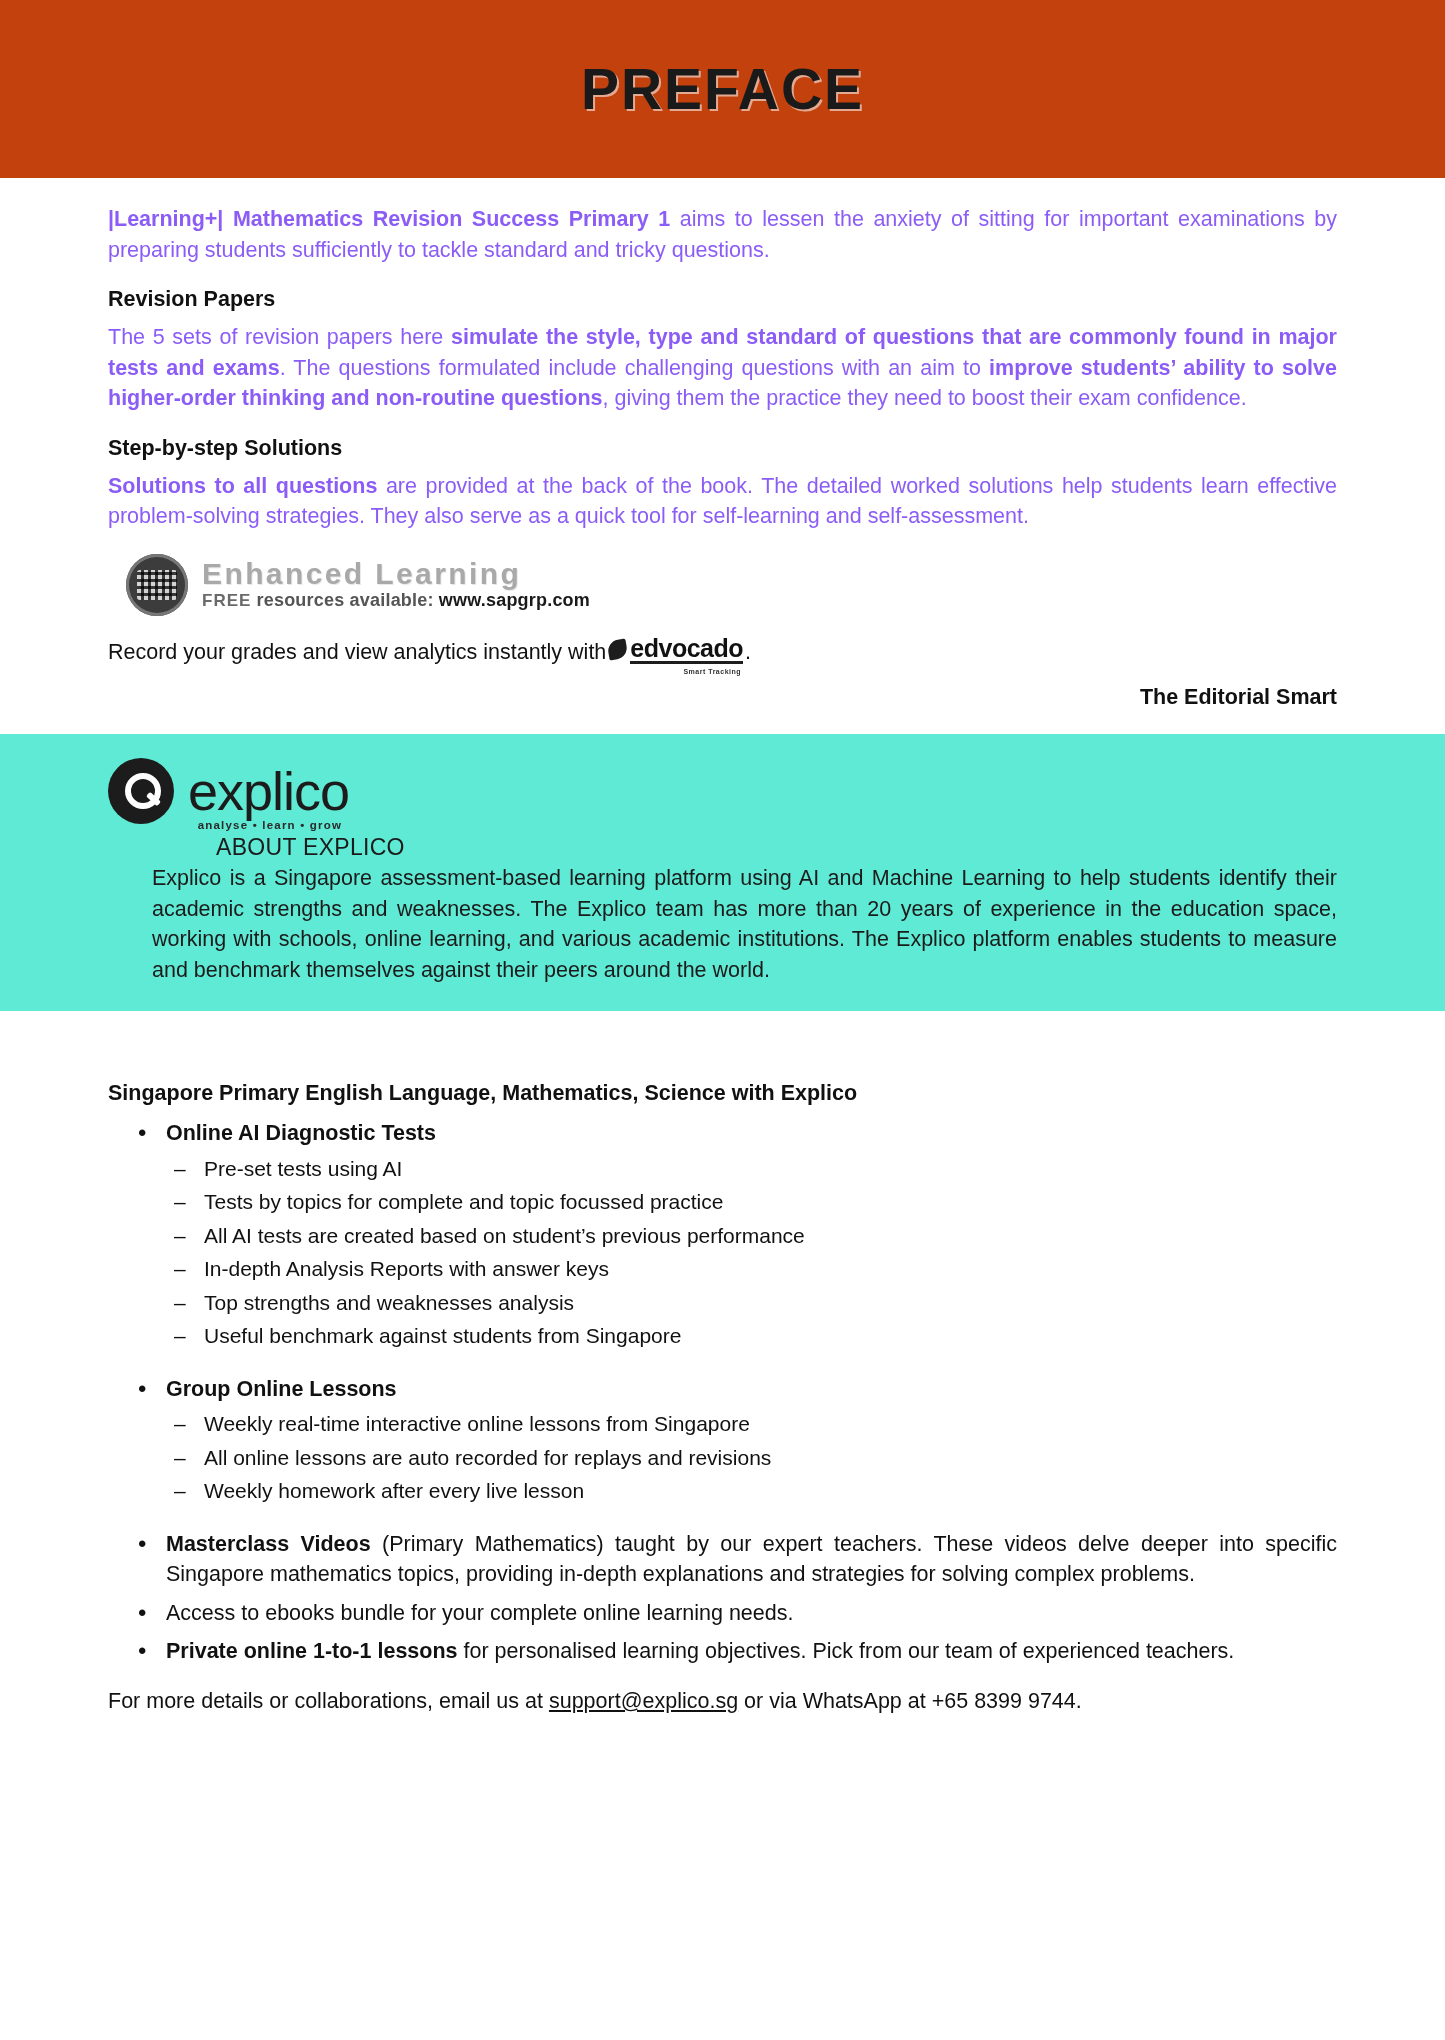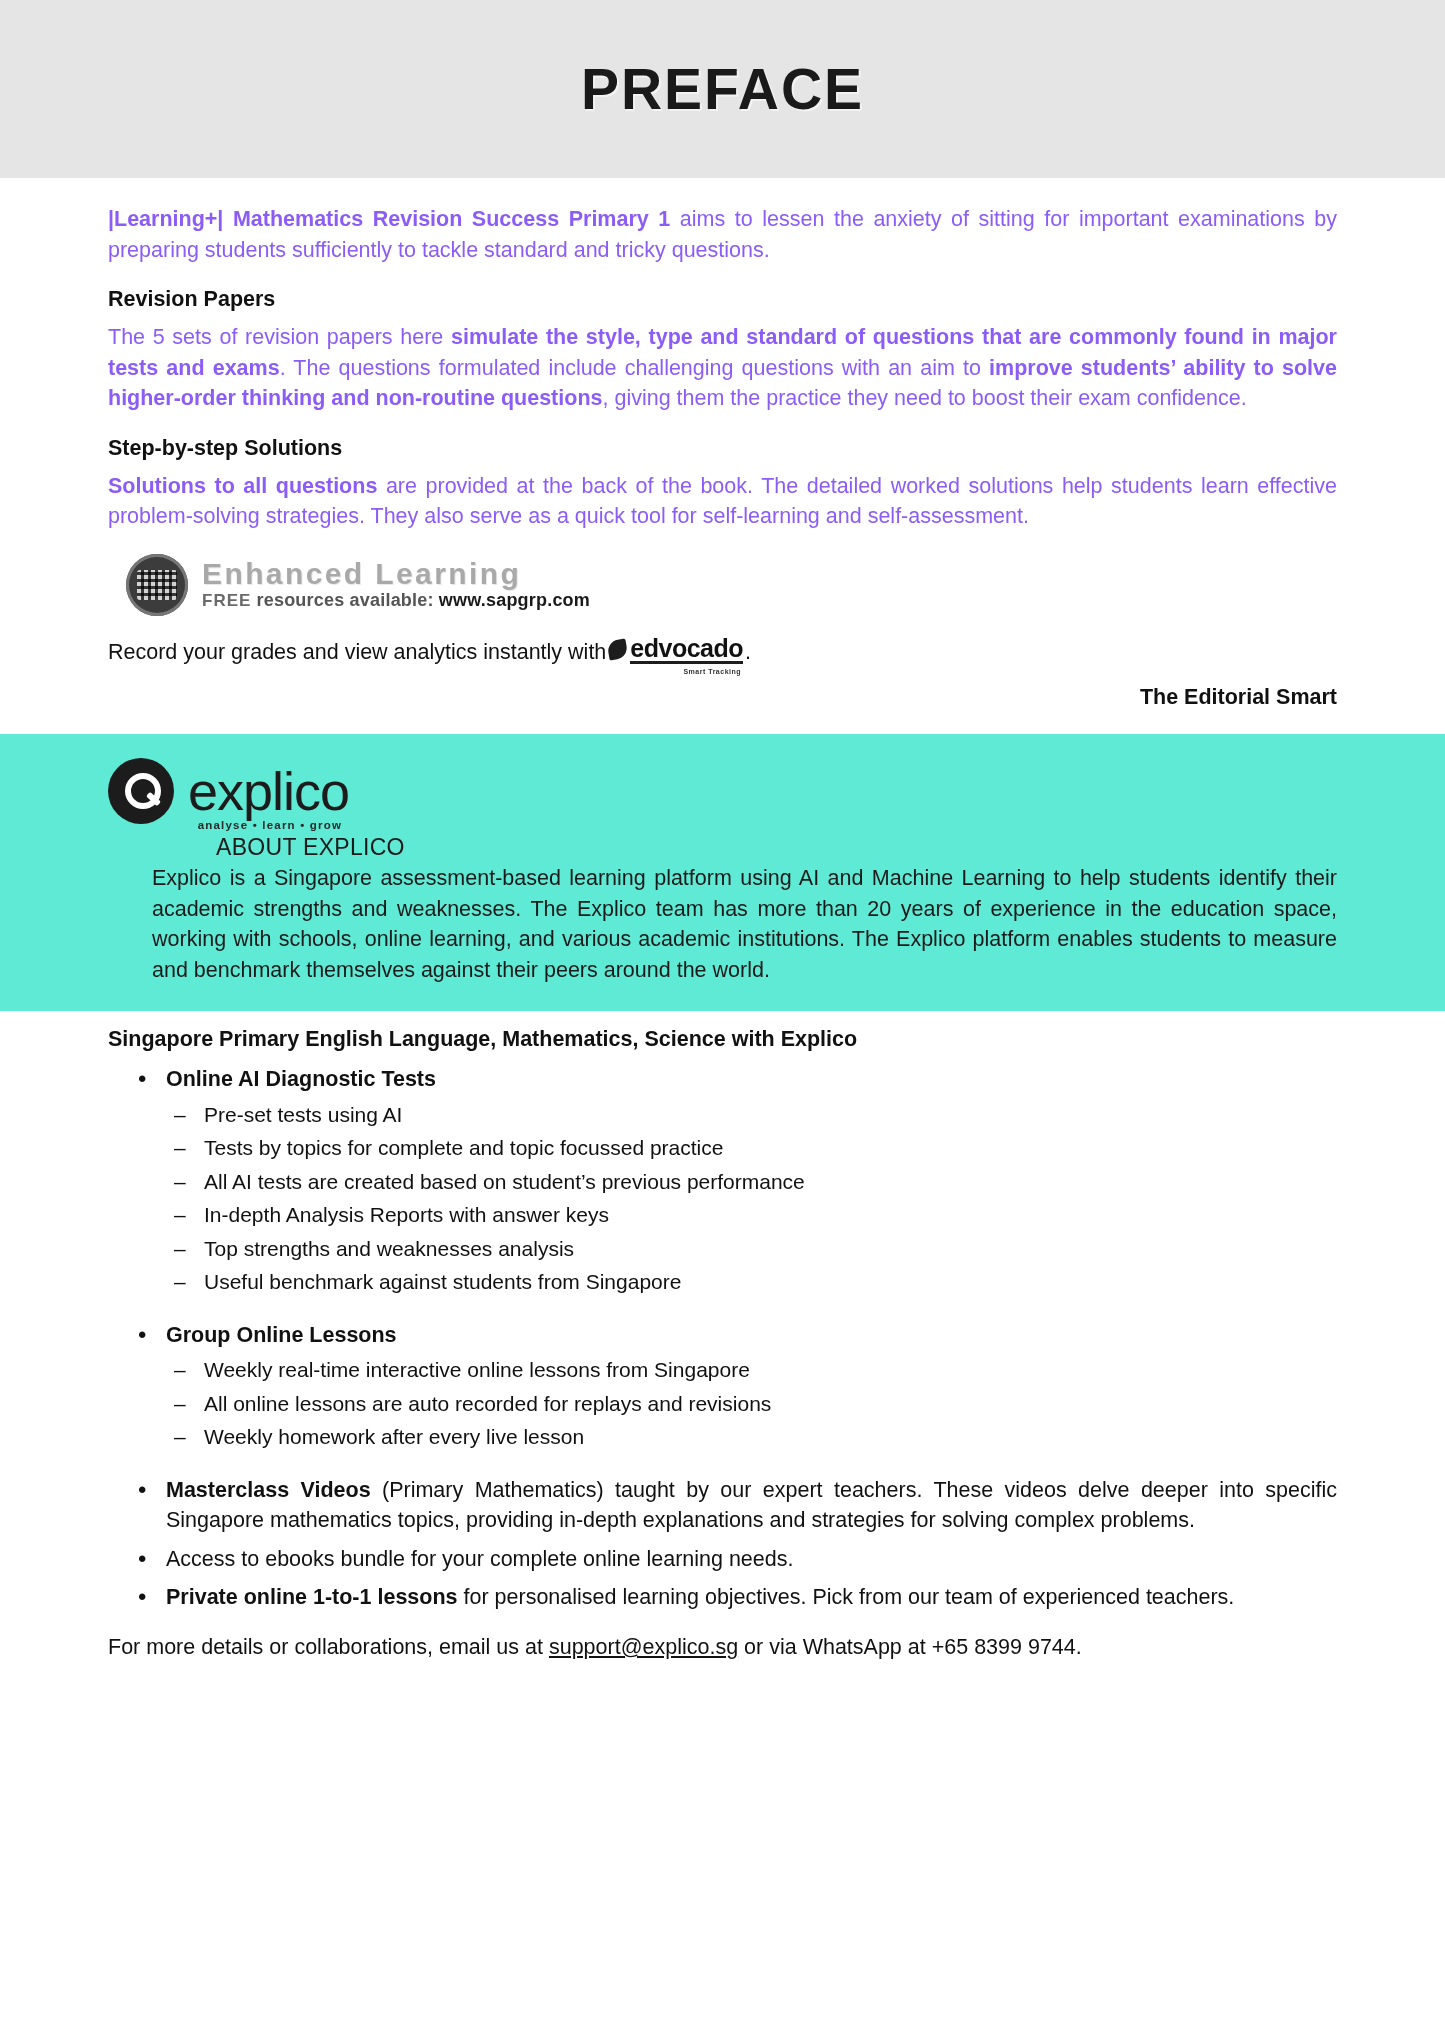--- a/index.html
+++ b/index.html
@@ -11,21 +11,21 @@
     width: 1445px;
     height: 2040px;
     font-family: "Liberation Sans", sans-serif;
     color: #111111;
     position: relative;
     overflow: hidden;
   }
 
   
   .header-band {
-    background: #e5e5e5;
+    background: #c2410c;
     height: 178px;
     display: flex;
     align-items: center;
     justify-content: center;
   }
   .header-title {
     font-size: 57px;
     font-weight: bold;
     letter-spacing: 2px;
     color: #1a1a1a;
@@ -195,21 +195,22 @@
   .about-text {
     font-size: 21.5px;
     line-height: 1.42;
     text-align: justify;
     margin-left: 44px;
     color: #1b1b1b;
   }
 
   
   .lists {
-    padding: 16px 108px 0 108px;
+    padding: 22px 108px 0 108px;
+    margin-top: 48px;
   }
   .lists-title {
     font-size: 21.5px;
     font-weight: bold;
     margin-bottom: 12px;
   }
   ul.l1 { list-style: none; margin: 0; padding: 0; }
   ul.l1 > li {
     position: relative;
     padding-left: 58px;

